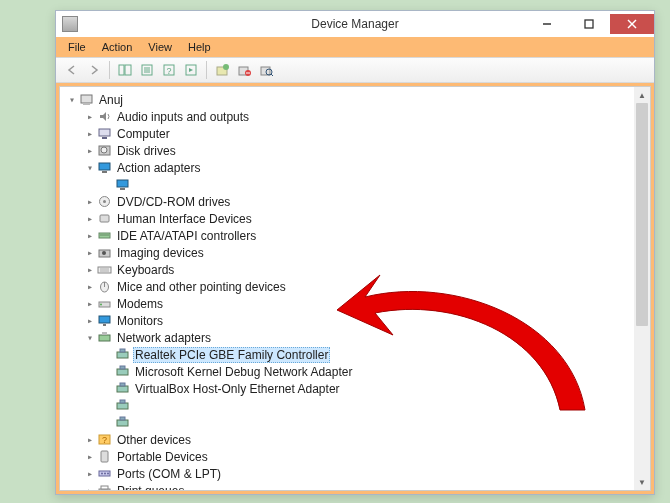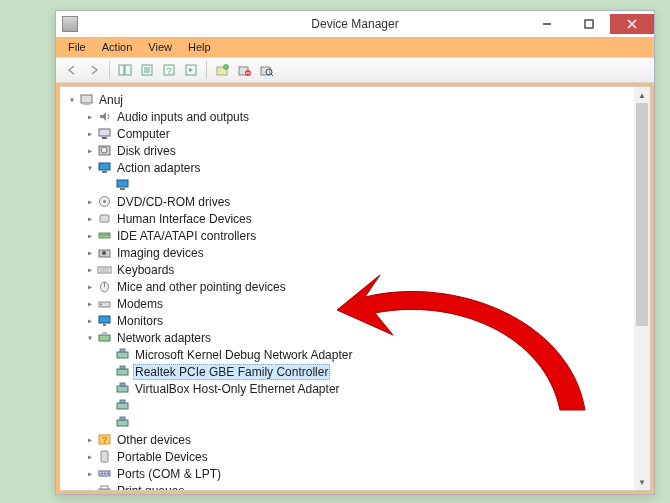--- a/index.html
+++ b/index.html
@@ -417,37 +417,37 @@
               <div class="row">
                 <span class="exp">▾</span>
                 <span class="devicon"><svg width="15" height="15">
                     <rect x="2" y="5" width="11" height="6" fill="#9c9" stroke="#575"></rect>
                     <rect x="5" y="2" width="5" height="3" fill="#bbb"></rect>
                   </svg></span>
                 <span class="label">Network adapters</span>
               </div>
               <div class="children">
                 <div class="node">
+                  <div class="row selected">
+                    <span class="exp"></span>
+                    <span class="devicon"><svg width="15" height="15">
+                        <rect x="2" y="5" width="11" height="6" fill="#9cb" stroke="#575"></rect>
+                        <rect x="5" y="2" width="5" height="3" fill="#8ab" stroke="#679"></rect>
+                      </svg></span>
+                    <span class="label">Realtek PCIe GBE Family Controller</span>
+                  </div>
+                </div>
+                <div class="node">
                   <div class="row">
                     <span class="exp"></span>
                     <span class="devicon"><svg width="15" height="15">
                         <rect x="2" y="5" width="11" height="6" fill="#9cb" stroke="#575"></rect>
                         <rect x="5" y="2" width="5" height="3" fill="#8ab" stroke="#679"></rect>
                       </svg></span>
                     <span class="label">Microsoft Kernel Debug Network Adapter</span>
-                  </div>
-                </div>
-                <div class="node">
-                  <div class="row selected">
-                    <span class="exp"></span>
-                    <span class="devicon"><svg width="15" height="15">
-                        <rect x="2" y="5" width="11" height="6" fill="#9cb" stroke="#575"></rect>
-                        <rect x="5" y="2" width="5" height="3" fill="#8ab" stroke="#679"></rect>
-                      </svg></span>
-                    <span class="label">Realtek PCIe GBE Family Controller</span>
                   </div>
                 </div>
                 <div class="node">
                   <div class="row">
                     <span class="exp"></span>
                     <span class="devicon"><svg width="15" height="15">
                         <rect x="2" y="5" width="11" height="6" fill="#9cb" stroke="#575"></rect>
                         <rect x="5" y="2" width="5" height="3" fill="#8ab" stroke="#679"></rect>
                       </svg></span>
                     <span class="label">VirtualBox Host-Only Ethernet Adapter</span>

